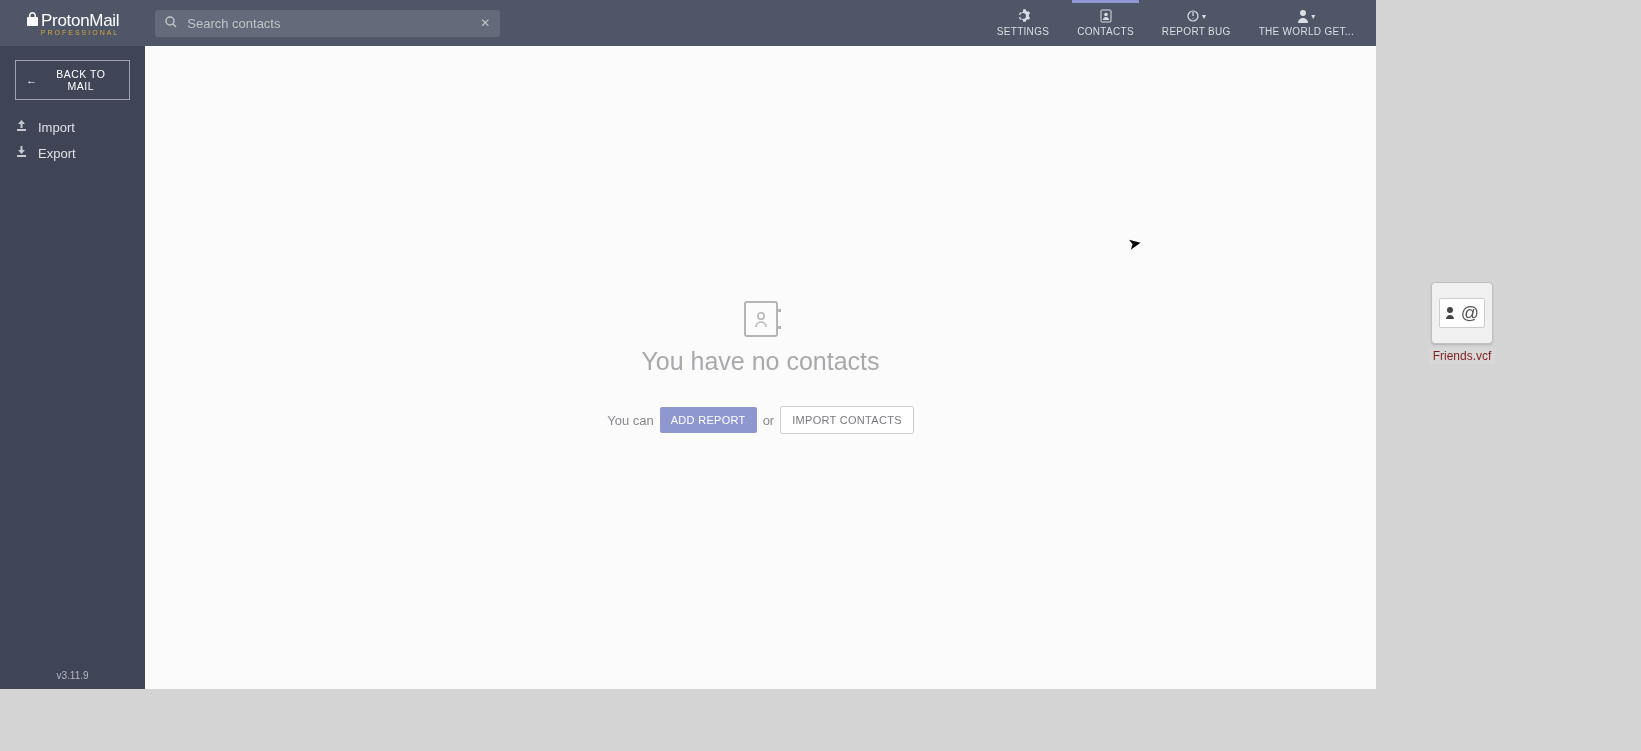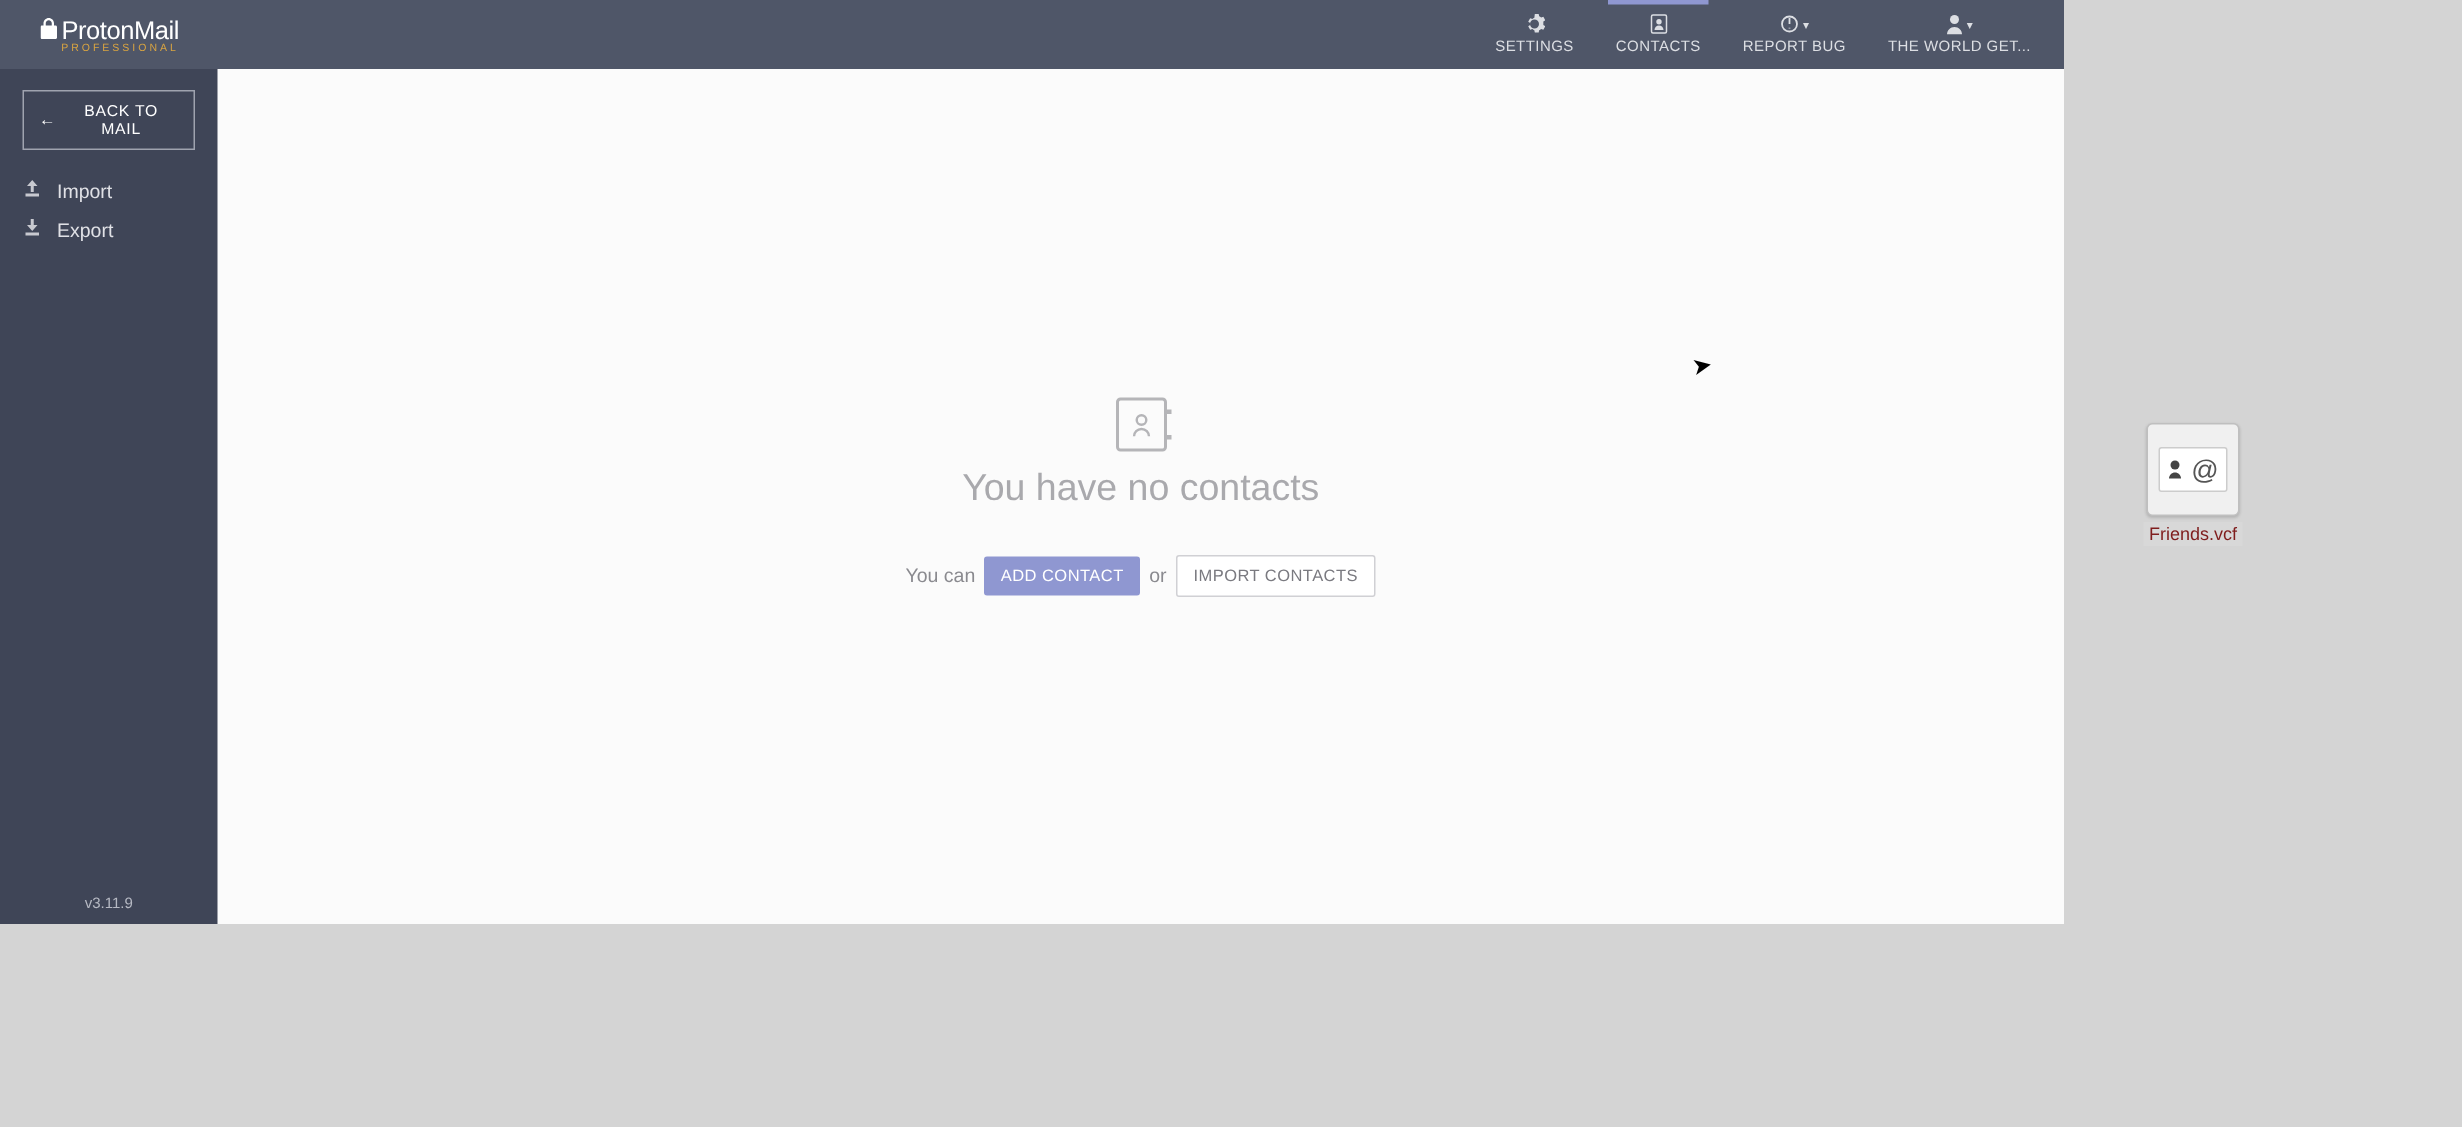--- a/index.html
+++ b/index.html
@@ -12,21 +12,21 @@
       font-family: -apple-system, BlinkMacSystemFont, "Segoe UI", Helvetica, Arial, sans-serif;
       background: #d4d4d4;
       width: 1641px;
       height: 751px;
       overflow: hidden;
       position: relative;
     }
     
     .app-window {
       width: 1376px;
-      height: 616px;
+      height: 689px;
       background: #ffffff;
       position: absolute;
       top: 0;
       left: 0;
     }
     
     .top-bar {
       height: 46px;
       background: #4f5668;
       display: flex;
@@ -350,20 +350,30 @@
       <span class="logo-text">
         <span class="lock-icon">
           <svg width="11" height="14" viewBox="0 0 11 14">
               <path fill="#fff" d="M5.5 0C3.6 0 2 1.6 2 3.5V5H1C0.4 5 0 5.4 0 6v7c0 0.6 0.4 1 1 1h9c0.6 0 1-0.4 1-1V6c0-0.6-0.4-1-1-1H9V3.5C9 1.6 7.4 0 5.5 0zM5.5 1.5c1.1 0 2 0.9 2 2V5h-4V3.5c0-1.1 0.9-2 2-2z"></path>
             </svg>
         </span><span>ProtonMail</span>
       </span>
       <span class="logo-sub">PROFESSIONAL</span>
     </div>
 
+    <div class="search-wrap">
+      <span class="search-icon">
+        <svg width="12" height="12" viewBox="0 0 12 12">
+            <circle cx="5" cy="5" r="4" fill="none" stroke="#c0c3cb" stroke-width="1.5"></circle>
+            <line x1="8" y1="8" x2="11" y2="11" stroke="#c0c3cb" stroke-width="1.5"></line>
+          </svg>
+      </span>
+      <input class="search-input" type="text" placeholder="Search contacts" style="">
+      <span class="search-clear">✕</span>
+    </div>
 
     <div class="top-nav">
       <div class="nav-item">
         <span class="nav-icon">
           <svg width="14" height="14" viewBox="0 0 14 14">
               <path fill="#dcdee3" d="M7 4a3 3 0 100 6 3 3 0 000-6zm5.9 3.7l1.3.8-1.3 2.3-1.5-.5c-.4.3-.8.6-1.3.8l-.3 1.6H7.2l-.3-1.6c-.5-.2-.9-.4-1.3-.8l-1.5.5L2.8 8.5l1.3-.8V6.3L2.8 5.5l1.3-2.3 1.5.5c.4-.3.8-.6 1.3-.8L7.2.3h2.6l.3 1.6c.5.2.9.4 1.3.8l1.5-.5 1.3 2.3-1.3.8v1.4z"></path>
             </svg>
         </span>
         <span>SETTINGS</span>
       </div>
@@ -430,21 +440,21 @@
     <div class="main-content">
       <div class="empty-card-icon">
         <svg class="empty-person" viewBox="0 0 14 16">
             <circle cx="7" cy="5" r="3.2" fill="none" stroke="#b5b5b8" stroke-width="1.6"></circle>
             <path d="M2 16c0-2.8 2.2-5 5-5s5 2.2 5 5" fill="none" stroke="#b5b5b8" stroke-width="1.6"></path>
           </svg>
       </div>
       <div class="empty-title">You have no contacts</div>
       <div class="empty-actions">
         <span>You can</span>
-        <button class="btn-primary">ADD CONTACT</button>
+        <button class="btn-primary">ADD REPORT</button>
         <span>or</span>
         <button class="btn-secondary">IMPORT CONTACTS</button>
       </div>
     </div>
   </div>
 </div>
 
 <div class="desktop-file">
   <div class="file-icon-box">
     <div class="vcf-inner">

